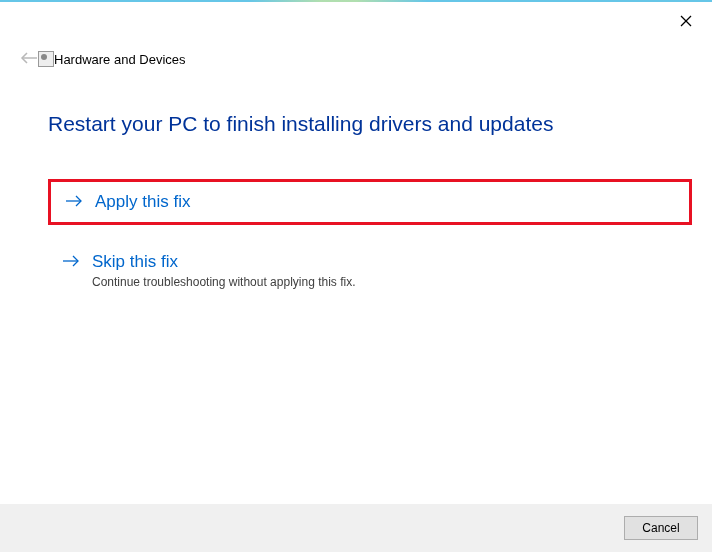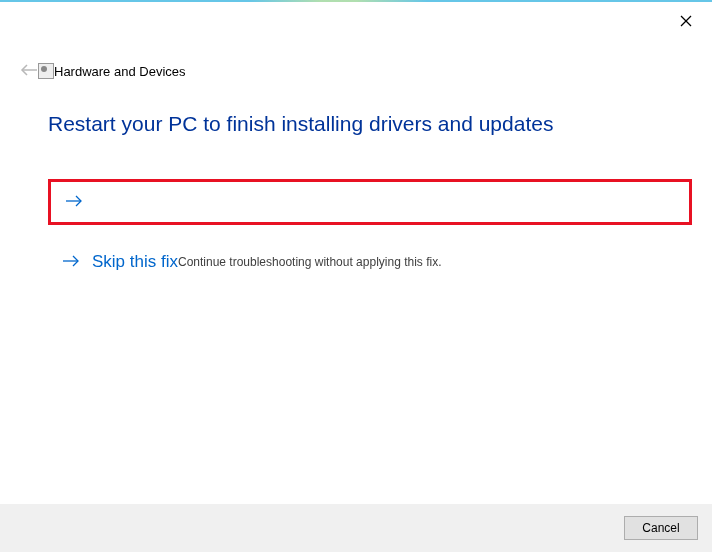--- a/index.html
+++ b/index.html
@@ -36,21 +36,20 @@
       cursor: pointer;
       font-size: 14px;
       color: #000;
     }
     .header-row {
       position: absolute;
       top: 50px;
       left: 20px;
       display: flex;
       align-items: center;
-      margin-top: 12px;
     }
     .back-arrow {
       color: #b0b0b0;
       font-size: 18px;
       line-height: 1;
     }
     .header-icon {
       width: 16px;
       height: 16px;
       border: 1px solid #999;
@@ -108,20 +107,21 @@
       top: 246px;
       left: 48px;
       width: 644px;
       display: flex;
       align-items: flex-start;
       padding: 6px 15px;
       cursor: pointer;
     }
     .option-skip .text-col {
       display: flex;
+      flex-direction: column;
     }
     .option-subtitle {
       font-size: 12px;
       color: #404040;
       margin-top: 3px;
     }
     .footer {
       position: absolute;
       bottom: 0;
       left: 0;
@@ -173,20 +173,21 @@
 
 <h1 class="main-heading">Restart your PC to finish installing drivers and updates</h1>
 
 <div class="option-apply">
   <span class="arrow-icon">
     <svg width="17" height="14" viewBox="0 0 17 14">
         <line x1="0" y1="7" x2="15" y2="7" stroke="#0066cc" stroke-width="1.3"></line>
         <polyline points="10,2 15,7 10,12" fill="none" stroke="#0066cc" stroke-width="1.3"></polyline>
       </svg>
   </span>
+  <span class="option-title">Apply this fix</span>
 </div>
 
 <div class="option-skip">
   <span class="arrow-icon">
     <svg width="17" height="14" viewBox="0 0 17 14">
         <line x1="0" y1="7" x2="15" y2="7" stroke="#0066cc" stroke-width="1.3"></line>
         <polyline points="10,2 15,7 10,12" fill="none" stroke="#0066cc" stroke-width="1.3"></polyline>
       </svg>
   </span>
   <div class="text-col">

